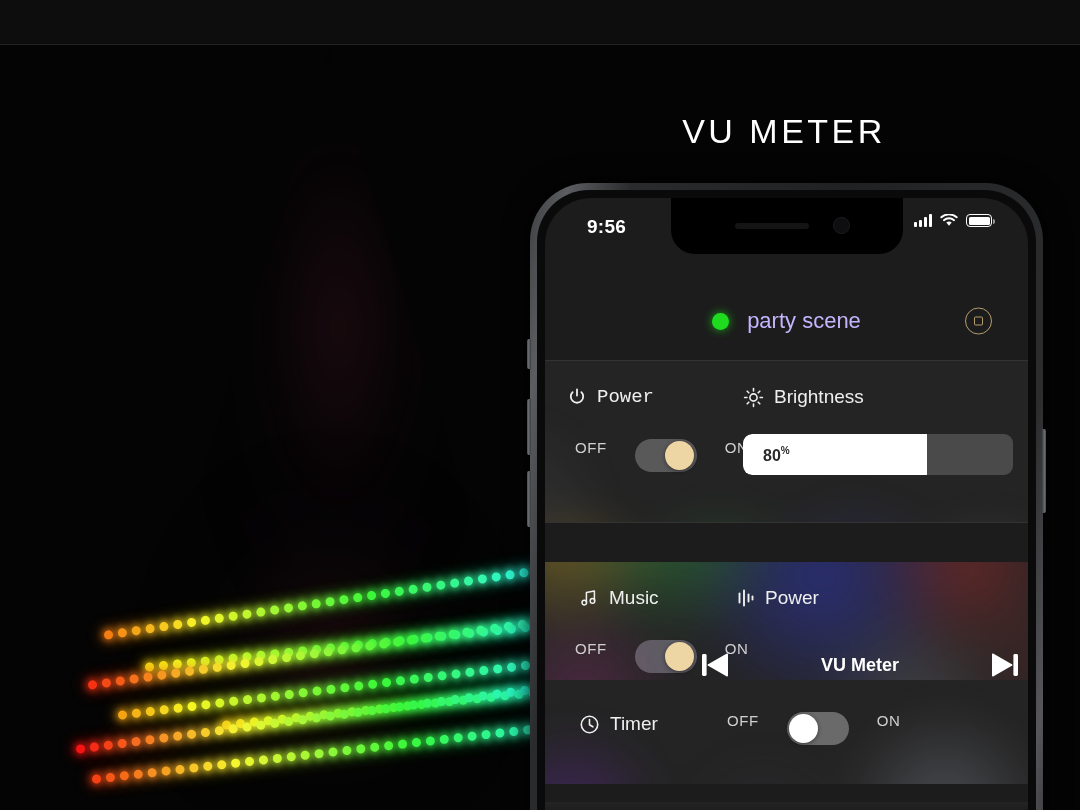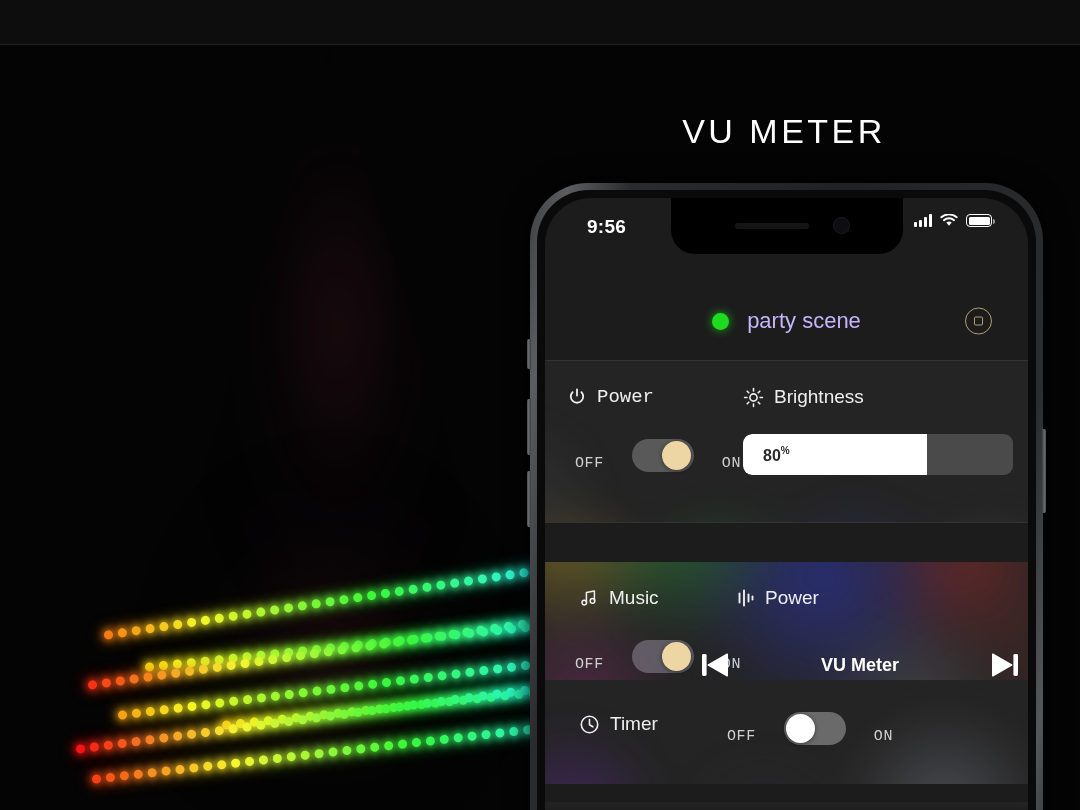--- a/index.html
+++ b/index.html
@@ -213,21 +213,21 @@
   
   .row-label {
     position:absolute;
     display:flex; align-items:center; gap:10px;
     color:#efefef; font-size:19px;
   }
   .icon-svg { display:block; }
 
   .toggle {
     position:absolute;
-    display:flex; align-items:flex-end; gap:28px;font-family:Liberation Mono, monospace;
+    display:flex; align-items:flex-start; gap:28px;
   }
   .toggle .tlabel { font-size:15px; color:#d0d0d0; letter-spacing:0.6px; }
   .track {
     width:62px; height:33px; border-radius:17px;
     position:relative;
     background:rgba(170,170,170,0.40);
   }
   .track.dim { background:rgba(190,185,205,0.36); }
   .track.plain { background:rgba(150,150,150,0.62); }
   .knob {

